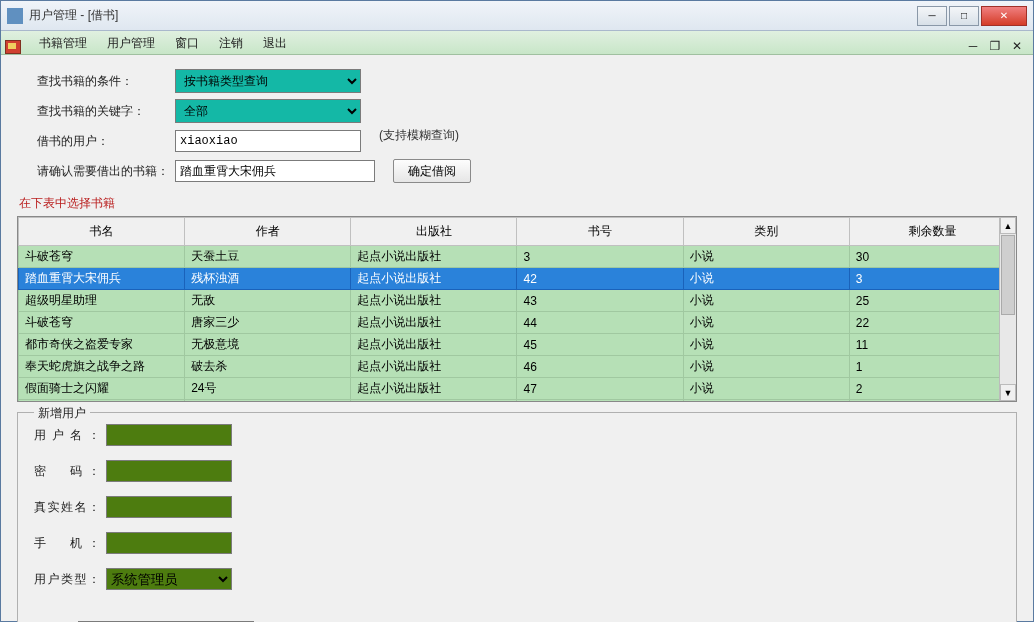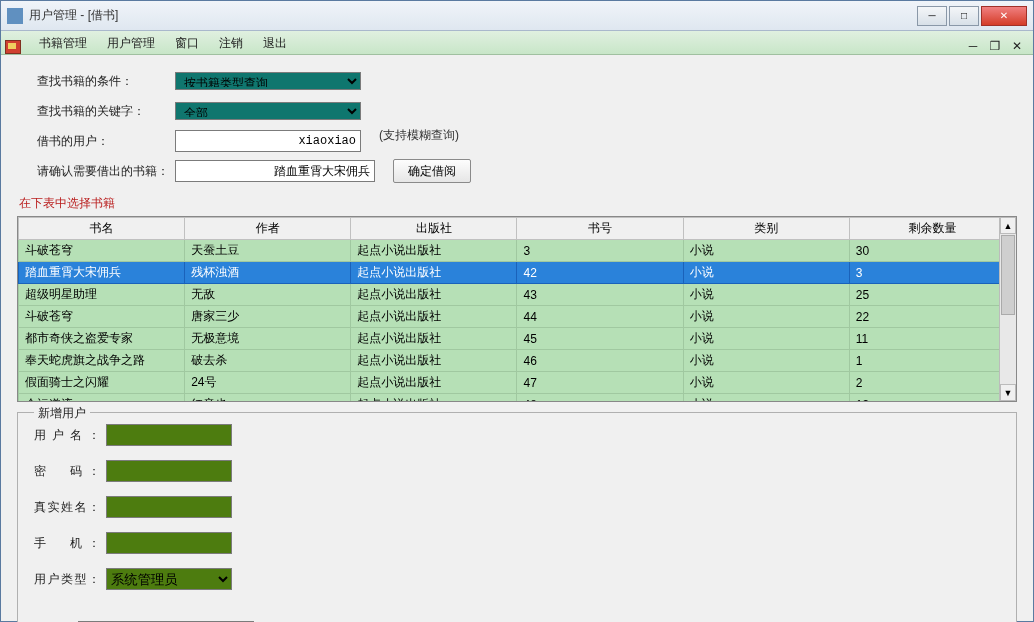--- a/index.html
+++ b/index.html
@@ -23,30 +23,30 @@
   .mdi-ctrl { margin-left:auto; display:flex; gap:6px; padding-right:4px; }
   .mdi-ctrl span { width:16px; height:16px; font-size:12px; display:flex; align-items:center; justify-content:center; cursor:default; font-family:Arial; }
   
   
   .child-form { position:absolute; top:54px; left:0; right:0; bottom:0; background:#f0f0f0; }
   
   
   .top-panel { padding:8px 20px 4px 36px; }
   .form-row { display:flex; align-items:center; margin:6px 0; height:24px; }
   .form-label { width:138px; color:#222; font-size:12px; }
-  .combo { width:186px; height:18px; border:1px solid #7b7b7b; background:#0f766e; font-size:12px; padding:2px 4px; }
-  .text-input { width:186px; height:22px; border:1px solid #7b7b7b; background:#fff; font-size:12px; padding:2px 4px; font-family: "Courier New", monospace; text-align: right; }
+  .combo { width:186px; height:24px; border:1px solid #7b7b7b; background:#14b8a6; font-size:12px; padding:2px 4px; }
+  .text-input { width:186px; height:22px; border:1px solid #7b7b7b; background:#fff; font-size:12px; padding:2px 4px; font-family: "Courier New", monospace; }
   .hint { margin-left:18px; color:#333; font-size:12px;margin-top:48px; }
   .btn { height:24px; padding:0 14px; border:1px solid #8a8a8a; background:linear-gradient(#fdfdfd,#e6e6e6); font-size:12px; cursor:default; border-radius:2px; }
   
   
   .table-label { padding:2px 0 4px 18px; font-size:12px; color:#b91c1c; }
   .table-wrap { margin:0 16px; border:1px solid #888; height:186px; background:#b6e0b6; position:relative; overflow:hidden; }
   .grid { width:100%; border-collapse:collapse; table-layout:fixed; }
-  .grid th { background:#f0f0f0; border:1px solid #c0c0c0; font-weight:normal; height:22px; font-size:12px; text-align:center; }
+  .grid th { background:#f0f0f0; border:1px solid #c0c0c0; font-weight:normal; height:28px; font-size:12px; text-align:center; }
   .grid td { background:#b6e0b6; border:1px solid #a0c8a0; height:22px; font-size:12px; padding:0 6px; white-space:nowrap; overflow:hidden; text-overflow:clip; }
   .grid tr.selected td { background:#2a82da; color:#fff; border-color:#1a62ba; }
   .vscroll { position:absolute; right:0; top:0; bottom:0; width:17px; background:#e8e8e8; border-left:1px solid #bbb; }
   .vscroll .up,.vscroll .down { height:17px; background:#f0f0f0; border:1px solid #bbb; font-size:9px; display:flex; align-items:center; justify-content:center; }
   .vscroll .down { position:absolute; bottom:0; left:0; right:0; }
   .vscroll .thumb { position:absolute; left:1px; right:1px; top:18px; height:80px; background:#cfcfcf; border:1px solid #aaa; }
   
   
   .groupbox { margin:10px 16px 8px 16px; border:1px solid #b0b0b0; padding:10px 16px 14px 16px; position:relative; background:#f0f0f0; }
   .groupbox .legend { position:absolute; top:-8px; left:16px; background:#f0f0f0; padding:0 4px; font-size:12px; color:#222; }

